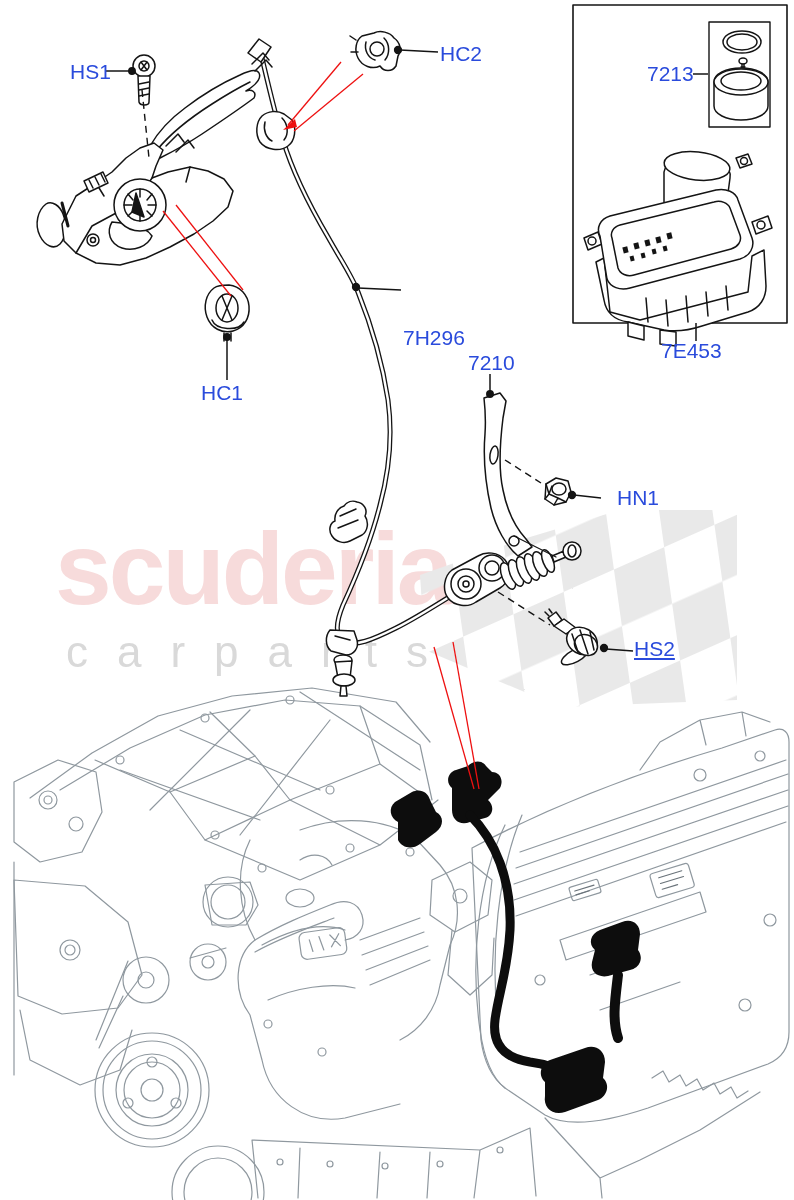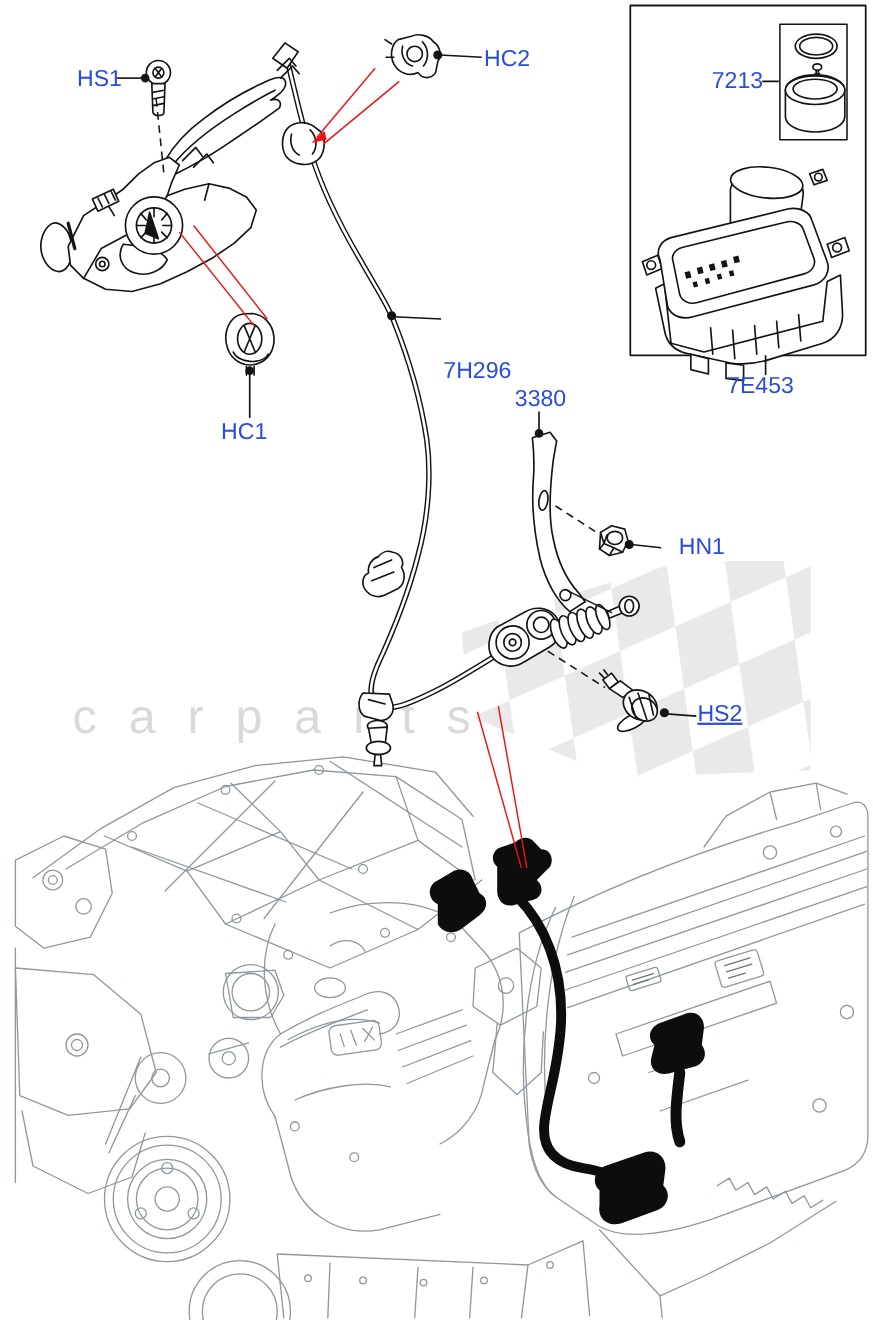--- a/index.html
+++ b/index.html
@@ -22,20 +22,21 @@
   .lbl-7210{left:468px;top:352px;}
   .lbl-hc1{left:201px;top:382px;}
   .lbl-hn1{left:602px;top:487px;margin-left:15px;}
   .lbl-hs2{left:634px;top:638px;text-decoration:underline;}
 </style>
 </head>
 <body>
 
 <div id="page">
 
+  <div class="wm-brand">scuderia</div>
   <div class="wm-tagline">carparts</div>
 
   <svg id="art" width="794" height="1200" viewBox="0 0 794 1200">
     <defs>
       <pattern id="chk" width="110" height="110" patternUnits="userSpaceOnUse" patternTransform="rotate(-24) skewX(-16)">
         <rect width="55" height="55" fill="#e9e9e9"></rect>
         <rect x="55" y="55" width="55" height="55" fill="#e9e9e9"></rect>
       </pattern>
     </defs>
 
@@ -335,17 +336,17 @@
       <path d="M434,647 L474,789"></path>
       <path d="M453,642 L479,789"></path>
     </g>
   </svg>
 
   <div class="lbl lbl-hs1">HS1</div>
   <div class="lbl lbl-hc2">HC2</div>
   <div class="lbl lbl-7213">7213</div>
   <div class="lbl lbl-7h296">7H296</div>
   <div class="lbl lbl-7e453">7E453</div>
-  <div class="lbl lbl-7210">3380</div>
+  <div class="lbl lbl-7210">7210</div>
   <div class="lbl lbl-hc1">HC1</div>
   <div class="lbl lbl-hn1">HN1</div>
   <div class="lbl lbl-hs2">HS2</div>
 </div>
 
 </body></html>

